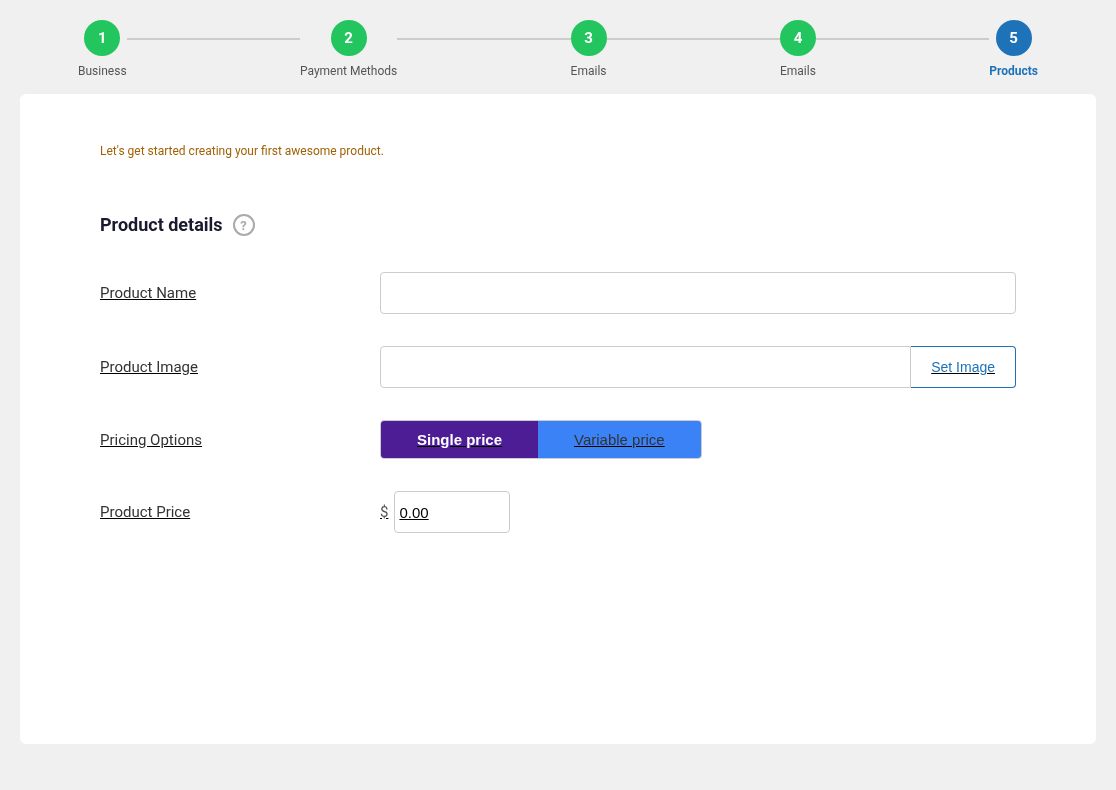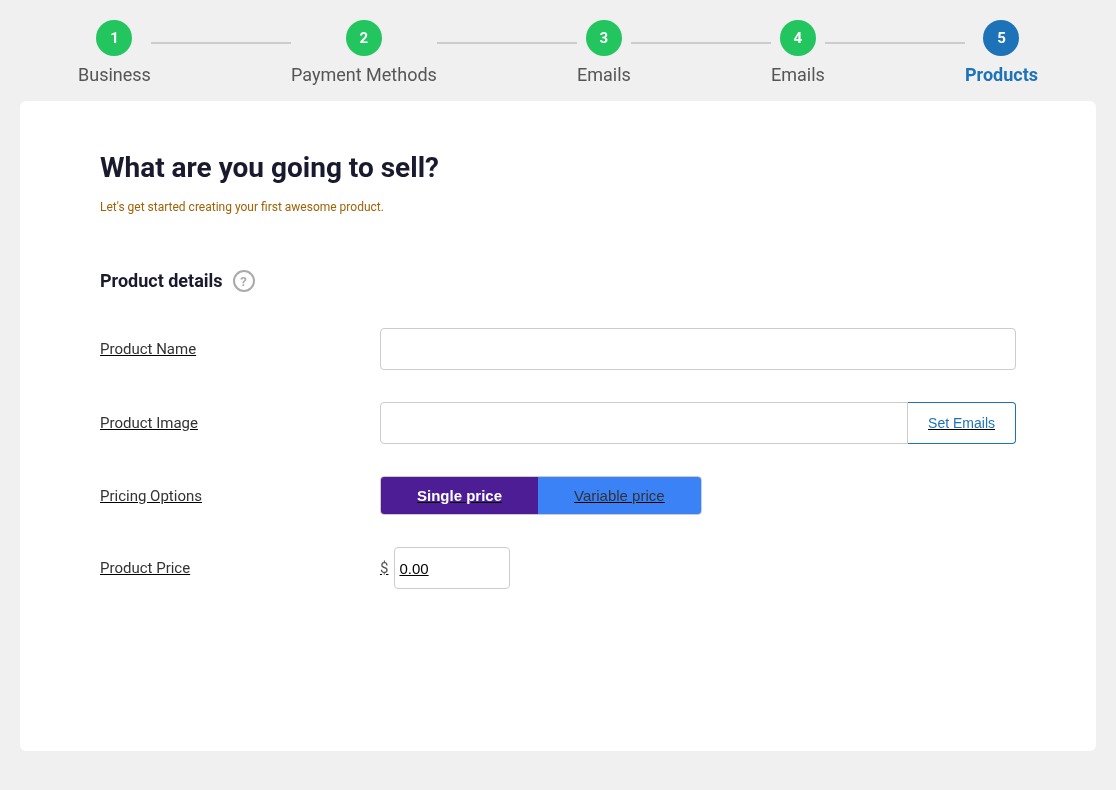--- a/index.html
+++ b/index.html
@@ -51,21 +51,21 @@
       font-size: 15px;
       flex-shrink: 0;
     }
 
     .step-circle.active {
       background-color: #1d72b8;
     }
 
     .step-label {
       margin-top: 8px;
-      font-size: 18px;
+      font-size: 12px;
       color: #555;
       white-space: nowrap;
     }
 
     .step-label.active {
       color: #1d72b8;
       font-weight: 700;
     }
 
     .step-line {
@@ -263,21 +263,20 @@
     <div class="step-line"></div>
 
     <div class="step">
       <div class="step-circle active">5</div>
       <span class="step-label active">Products</span>
     </div>
   </div>
 </div>
 
 <div class="main-card">
-  <h1 class="page-title">What are you going to sell?</h1>
   <p class="page-subtitle">Let's get started creating your first awesome product.</p>
 
   <div class="section-title-row">
     <span class="section-title">Product details</span>
     <div class="help-icon">
       <span>?</span>
     </div>
   </div>
 
   <div class="form-row">
@@ -285,21 +284,21 @@
     <div class="form-control-wrap">
       <input type="text" class="text-input" value="" style="">
     </div>
   </div>
 
   <div class="form-row">
     <label class="form-label">Product Image</label>
     <div class="form-control-wrap">
       <div class="image-input-wrap">
         <input type="text" class="image-text-input" value="" style="">
-        <button class="set-image-btn">Set Emails</button>
+        <button class="set-image-btn">Set Image</button>
       </div>
     </div>
   </div>
 
   <div class="form-row">
     <label class="form-label">Pricing Options</label>
     <div class="form-control-wrap">
       <div class="pricing-toggle">
         <button class="pricing-btn selected">Single price</button>
         <button class="pricing-btn unselected">Variable price</button>

